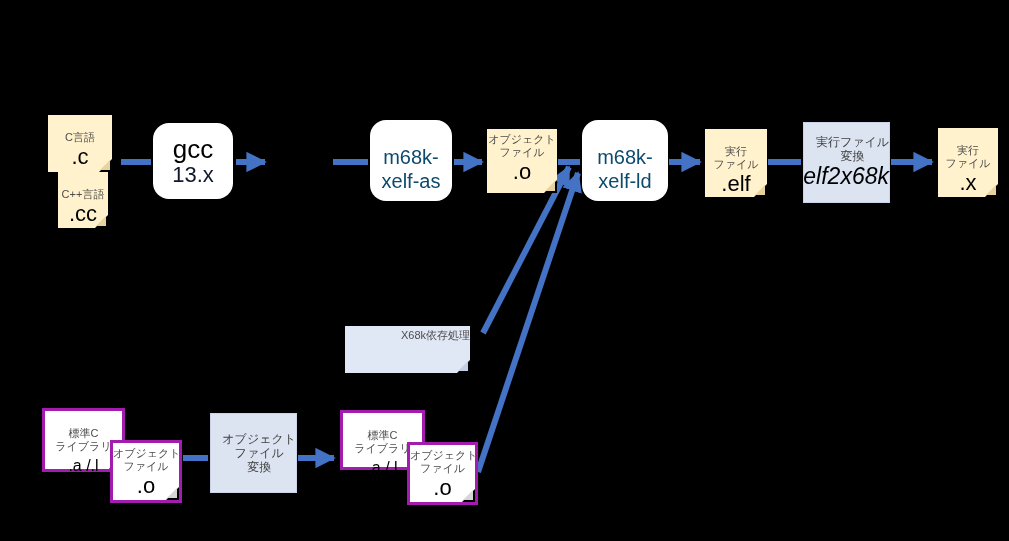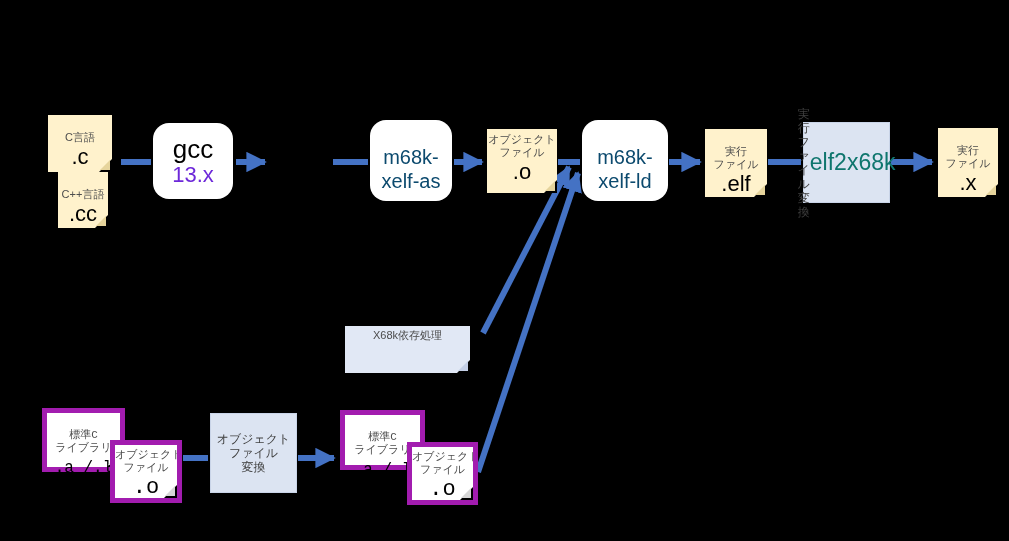--- a/index.html
+++ b/index.html
@@ -1,34 +1,34 @@
 <!DOCTYPE html>
 <html><head>
 <meta charset="utf-8">
 <style>
   html,body{margin:0;padding:0;background:#000;}
   .stage{position:relative;width:1009px;height:541px;background:#000;overflow:hidden;
          font-family:"Liberation Sans","DejaVu Sans",sans-serif;}
   .node{position:absolute;box-sizing:border-box;text-align:center;}
   .note{background:#FFF2CC;}
-  .note.white{background:#FFFFFF;border:5px solid #a21caf;font-family:Liberation Mono, monospace;}
-  .note.blue{background:#E1E8F5;}
+  .note.white{background:#FFFFFF;border:3px solid #a21caf;}
+  .note.blue{background:#E1E8F5;text-align:right;}
   .box{background:#FFFFFF;border-radius:16px;display:flex;flex-direction:column;
        align-items:center;justify-content:center;}
-  .bluebox{background:#DCE4F2;border:1px solid #c9d4e8;display:flex;flex-direction:row;
-       align-items:center;justify-content:center;}
+  .bluebox{background:#DCE4F2;border:1px solid #c9d4e8;display:flex;flex-direction:column;
+       align-items:flex-end;justify-content:center;}
   .small{font-size:11px;line-height:13px;color:#4d4d4d;white-space:pre-line;
          padding-top:16px;overflow:hidden;}
   .big{font-size:22px;line-height:26px;color:#000;white-space:nowrap;}
   .big.md{font-size:16px;}
   .boxmain{font-size:20px;line-height:24px;color:#0c4a6e;white-space:pre-line;margin-top:16px;}
   .gcc-main{font-size:26px;line-height:28px;color:#000;}
-  .gcc-sub{font-size:22px;line-height:24px;color:#6d28d9;}
+  .gcc-sub{font-size:22px;line-height:24px;color:#0f172a;}
   .bb-small{font-size:12px;line-height:14px;color:#3f3f3f;white-space:pre-line;}
-  .bb-big{font-size:23px;line-height:27px;color:#0f766e;white-space:nowrap;}
+  .bb-big{font-size:23px;line-height:27px;color:#000000;white-space:nowrap;font-style:italic;}
   .fold{position:absolute;right:0;bottom:0;width:13px;height:13px;pointer-events:none;}
   .fold::before{content:"";position:absolute;inset:0;background:#000;
         clip-path:polygon(100% 0,100% 100%,0 100%);}
   .fold::after{content:"";position:absolute;left:1px;top:1px;width:10px;height:10px;
         clip-path:polygon(0 100%,100% 0,100% 100%);}
   .fold.cream::after{background:#e6d49c;}
   .fold.white::after{background:#d6d6d6;}
   .fold.blue::after{background:#c4cfe6;}
   svg.arrows{position:absolute;left:0;top:0;pointer-events:none;}
 </style>

